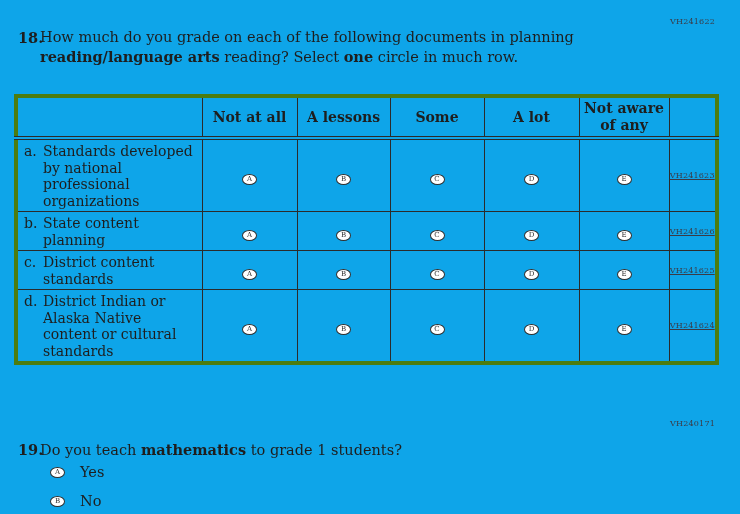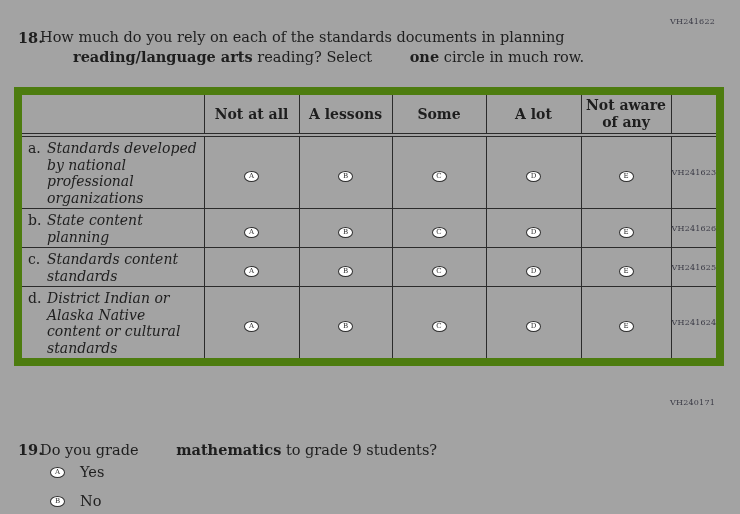--- a/index.html
+++ b/index.html
@@ -1,59 +1,59 @@
 <!DOCTYPE html>
 <html><head>
 <meta charset="utf-8">
 <style>
   * { margin: 0; padding: 0; box-sizing: border-box; }
   html, body { background: #ffffff; }
   .page {
     position: relative;
     width: 740px;
     height: 514px;
-    background: #a3a3a3;
+    background: #0ea5e9;
     font-family: "DejaVu Serif", "Liberation Serif", serif;
     color: #1e1e1e;
     overflow: hidden;
   }
   .vh-code {
     position: absolute;
     right: 25px;
     font-size: 8px;
     color: #3b3b46;
     letter-spacing: 0.2px;
   }
   #q18-code { top: 17px; }
-  #q19-code { top: 398px; }
+  #q19-code { top: 419px; }
 
   .question {
     position: absolute;
     left: 18px;
     display: flex;
     font-size: 14.5px;
     line-height: 19px;
   }
   #q18-block { top: 28px; }
   #q19-block { top: 440px; }
   .q-number {
     font-weight: bold;
     width: 22px;
     flex-shrink: 0;
   }
   .q-text { width: 548px; }
-  .q-text strong { font-weight: bold; margin-left: 33px; }
+  .q-text strong { font-weight: bold; }
 
   table.survey-table {
     position: absolute;
     left: 14px;
-    top: 87px;
+    top: 94px;
     border-collapse: collapse;
     table-layout: fixed;
-    border: 8px solid #4d7c0f;
+    border: 4px solid #4d7c0f;
   }
   .survey-table th, .survey-table td {
     border: 1px solid #2b2b2b;
   }
   .survey-table th {
     height: 36px;
     font-size: 14px;
     font-weight: bold;
     text-align: center;
     vertical-align: middle;
@@ -64,46 +64,47 @@
   tr.row-tall  { height: 73px; }
   tr.row-short { height: 34px; }
   td.label-cell {
     vertical-align: top;
     padding: 3px 6px 2px 6px;
     font-size: 14px;
     line-height: 16.5px;
   }
   .label-wrap { display: flex; }
   .row-letter { width: 19px; flex-shrink: 0; }
-  .row-label  { flex: 1; font-style: italic; }
+  .row-label  { flex: 1; }
   td.bubble-cell {
     text-align: center;
     vertical-align: middle;
   }
   .bubble {
     display: inline-flex;
     align-items: center;
     justify-content: center;
     width: 15px;
     height: 11px;
     border: 1px solid #2f2f2f;
     border-radius: 50%;
     font-size: 7px;
     line-height: 1;
     color: #2f2f2f;
     background: #ffffff;
     cursor: pointer;
   }
   td.code-cell {
-    text-align: right;
+    text-align: center;
     vertical-align: middle;
     font-size: 8px;
     color: #3b3b46;
     padding: 0 0;
     letter-spacing: 0.2px;
+    text-decoration: underline;
   }
   .option-row {
     position: absolute;
     left: 50px;
     display: flex;
     align-items: center;
     font-size: 14.5px;
   }
   #option-yes { top: 464px; }
   #option-no  { top: 493px; }
@@ -111,21 +112,21 @@
 </style>
 </head>
 <body>
 
 <div class="page">
 
   <span class="vh-code" id="q18-code">VH241622</span>
 
   <div class="question" id="q18-block">
     <span class="q-number">18.</span>
-    <span class="q-text"><span>How much do you rely on each of the standards documents in planning </span><strong>reading/language arts</strong><span> reading? Select </span><strong>one</strong><span> circle in much row.</span></span>
+    <span class="q-text"><span>How much do you grade on each of the following documents in planning </span><strong>reading/language arts</strong><span> reading? Select </span><strong>one</strong><span> circle in much row.</span></span>
   </div>
 
   <table class="survey-table">
     <colgroup>
       <col style="width:186px">
         <col style="width:95px">
         <col style="width:93px">
       <col style="width:94px">
         <col style="width:95px">
         <col style="width:90px">
@@ -168,21 +169,21 @@
         <td class="bubble-cell"><span class="bubble">B</span></td>
         <td class="bubble-cell"><span class="bubble">C</span></td>
         <td class="bubble-cell"><span class="bubble">D</span></td>
         <td class="bubble-cell"><span class="bubble">E</span></td>
         <td class="code-cell">VH241626</td>
       </tr>
       <tr class="row-short">
         <td class="label-cell">
           <div class="label-wrap">
             <span class="row-letter">c.</span>
-            <span class="row-label">Standards content standards</span>
+            <span class="row-label">District content standards</span>
           </div>
         </td>
         <td class="bubble-cell"><span class="bubble">A</span></td>
         <td class="bubble-cell"><span class="bubble">B</span></td>
         <td class="bubble-cell"><span class="bubble">C</span></td>
         <td class="bubble-cell"><span class="bubble">D</span></td>
         <td class="bubble-cell"><span class="bubble">E</span></td>
         <td class="code-cell">VH241625</td>
       </tr>
       <tr class="row-tall">
@@ -199,21 +200,21 @@
         <td class="bubble-cell"><span class="bubble">E</span></td>
         <td class="code-cell">VH241624</td>
       </tr>
     </tbody>
   </table>
 
   <span class="vh-code" id="q19-code">VH240171</span>
 
   <div class="question" id="q19-block">
     <span class="q-number">19.</span>
-    <span class="q-text"><span>Do you grade </span><strong>mathematics</strong><span> to grade 9 students?</span></span>
+    <span class="q-text"><span>Do you teach </span><strong>mathematics</strong><span> to grade 1 students?</span></span>
   </div>
 
   <div class="option-row" id="option-yes">
     <span class="bubble">A</span>
     <span class="option-label">Yes</span>
   </div>
   <div class="option-row" id="option-no">
     <span class="bubble">B</span>
     <span class="option-label">No</span>
   </div>

